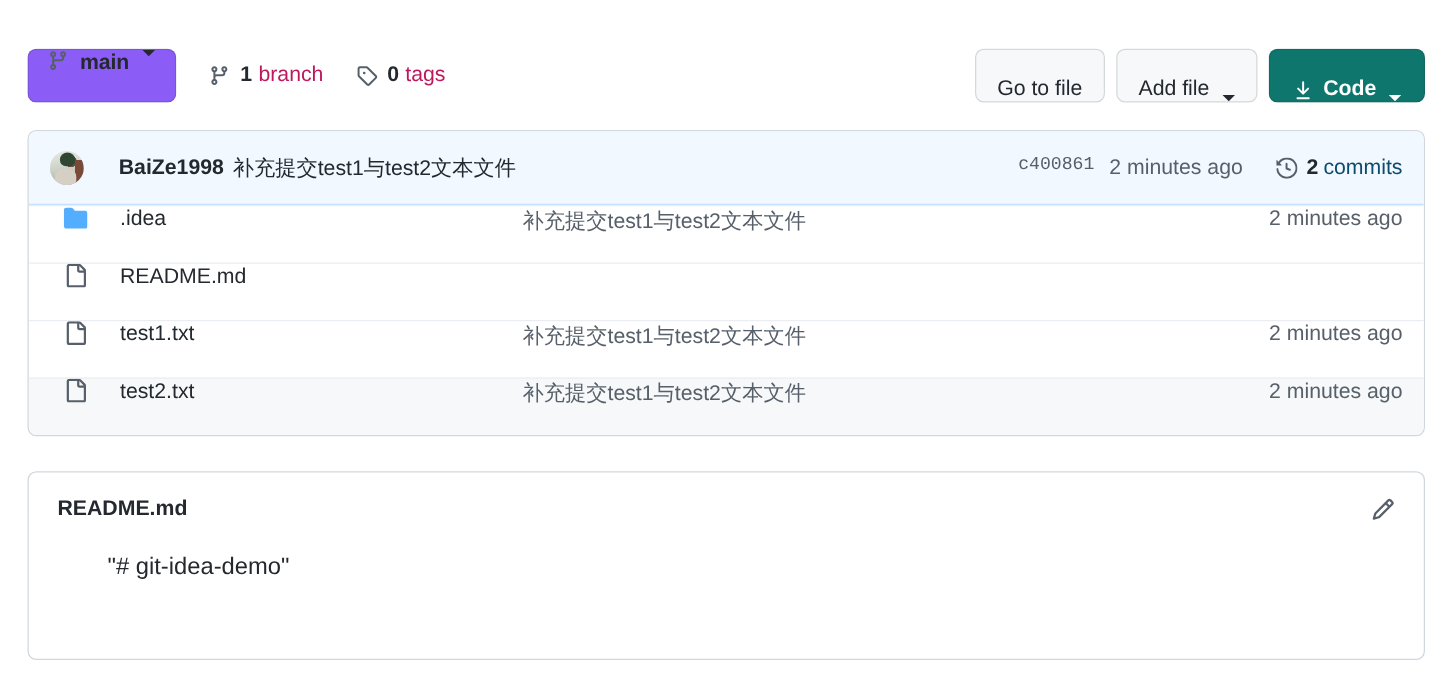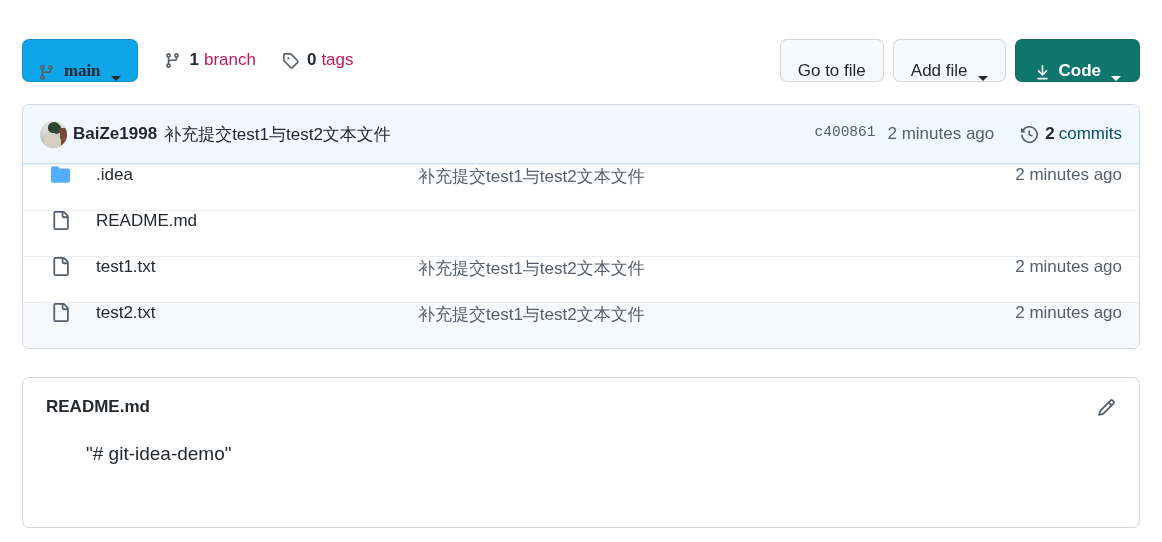--- a/index.html
+++ b/index.html
@@ -24,29 +24,28 @@
     position: absolute;
     left: 22px;
     top: 38px;
     width: 1118px;
     height: 44px;
     display: flex;
     align-items: center;
   }
   .branch-select {
     display: flex;
-    align-items: flex-end;
+    align-items: flex-start;
     gap: 9px;
     height: 43px;
     padding: 0 16px 0 15px;
-    background: #0ea5e9;
+    background: #8b5cf6;
     border: 1px solid rgba(27,31,36,0.15);
     border-radius: 7px;
     cursor: pointer;
-    font-family: Liberation Serif, serif;
   }
   .branch-select .bname {
     font-size: 17px;
     font-weight: bold;
     color: #24292f;
     letter-spacing: -0.1px;
   }
   .caret {
     width: 0; height: 0;
     border-left: 5px solid transparent;
@@ -157,21 +156,21 @@
     border-radius: 42% 42% 0 0;
   }
   .avatar .av-side {
     position: absolute;
     right: 0; top: 28%;
     width: 26%; height: 72%;
     background: #7a4a39;
     border-radius: 20% 0 0 0;
   }
   .commit-author {
-    margin-left: 6px;
+    margin-left: 28px;
     font-size: 17px;
     font-weight: bold;
     color: #24292f;
     cursor: pointer;
   }
   .commit-msg {
     margin-left: 7px;
     font-size: 17px;
     color: #24292f;
     cursor: pointer;

